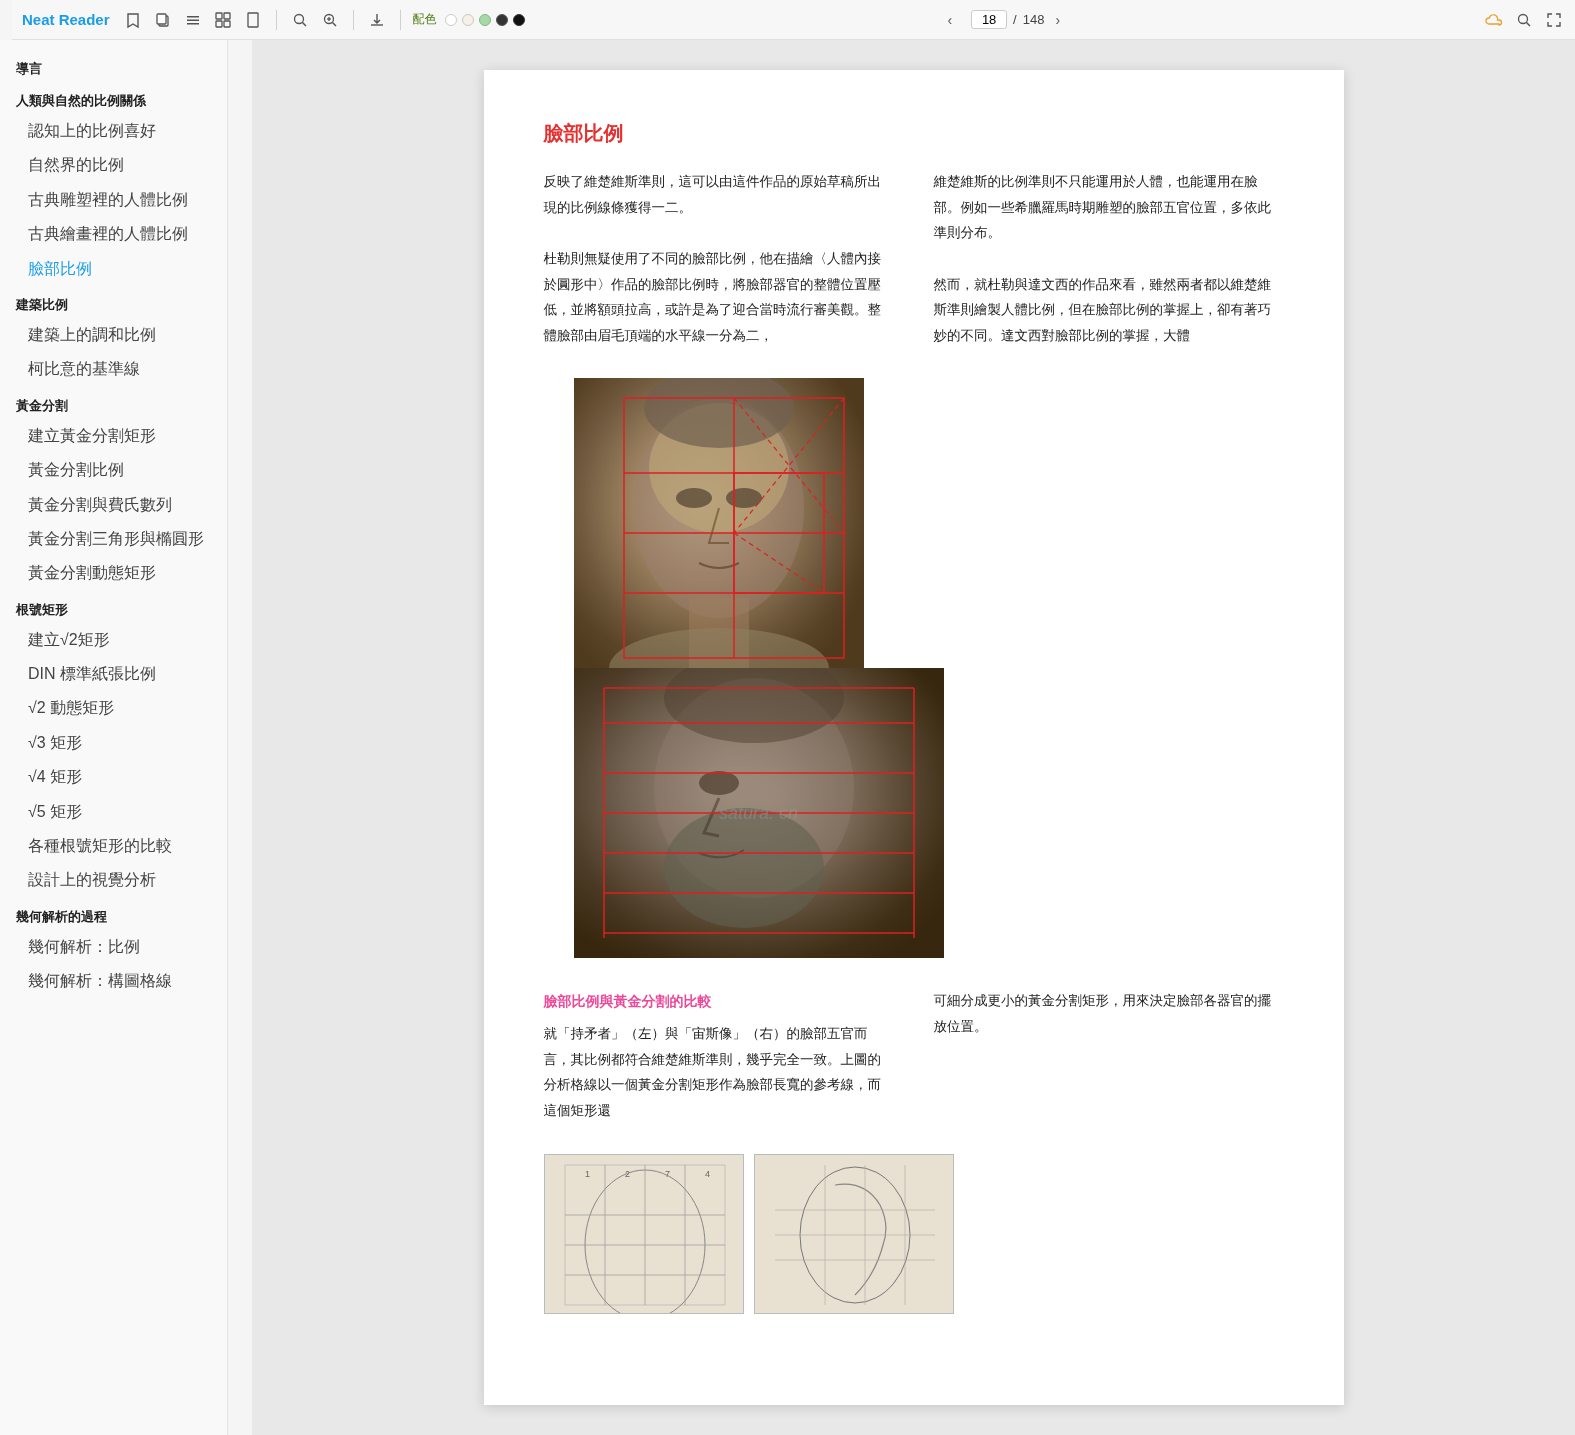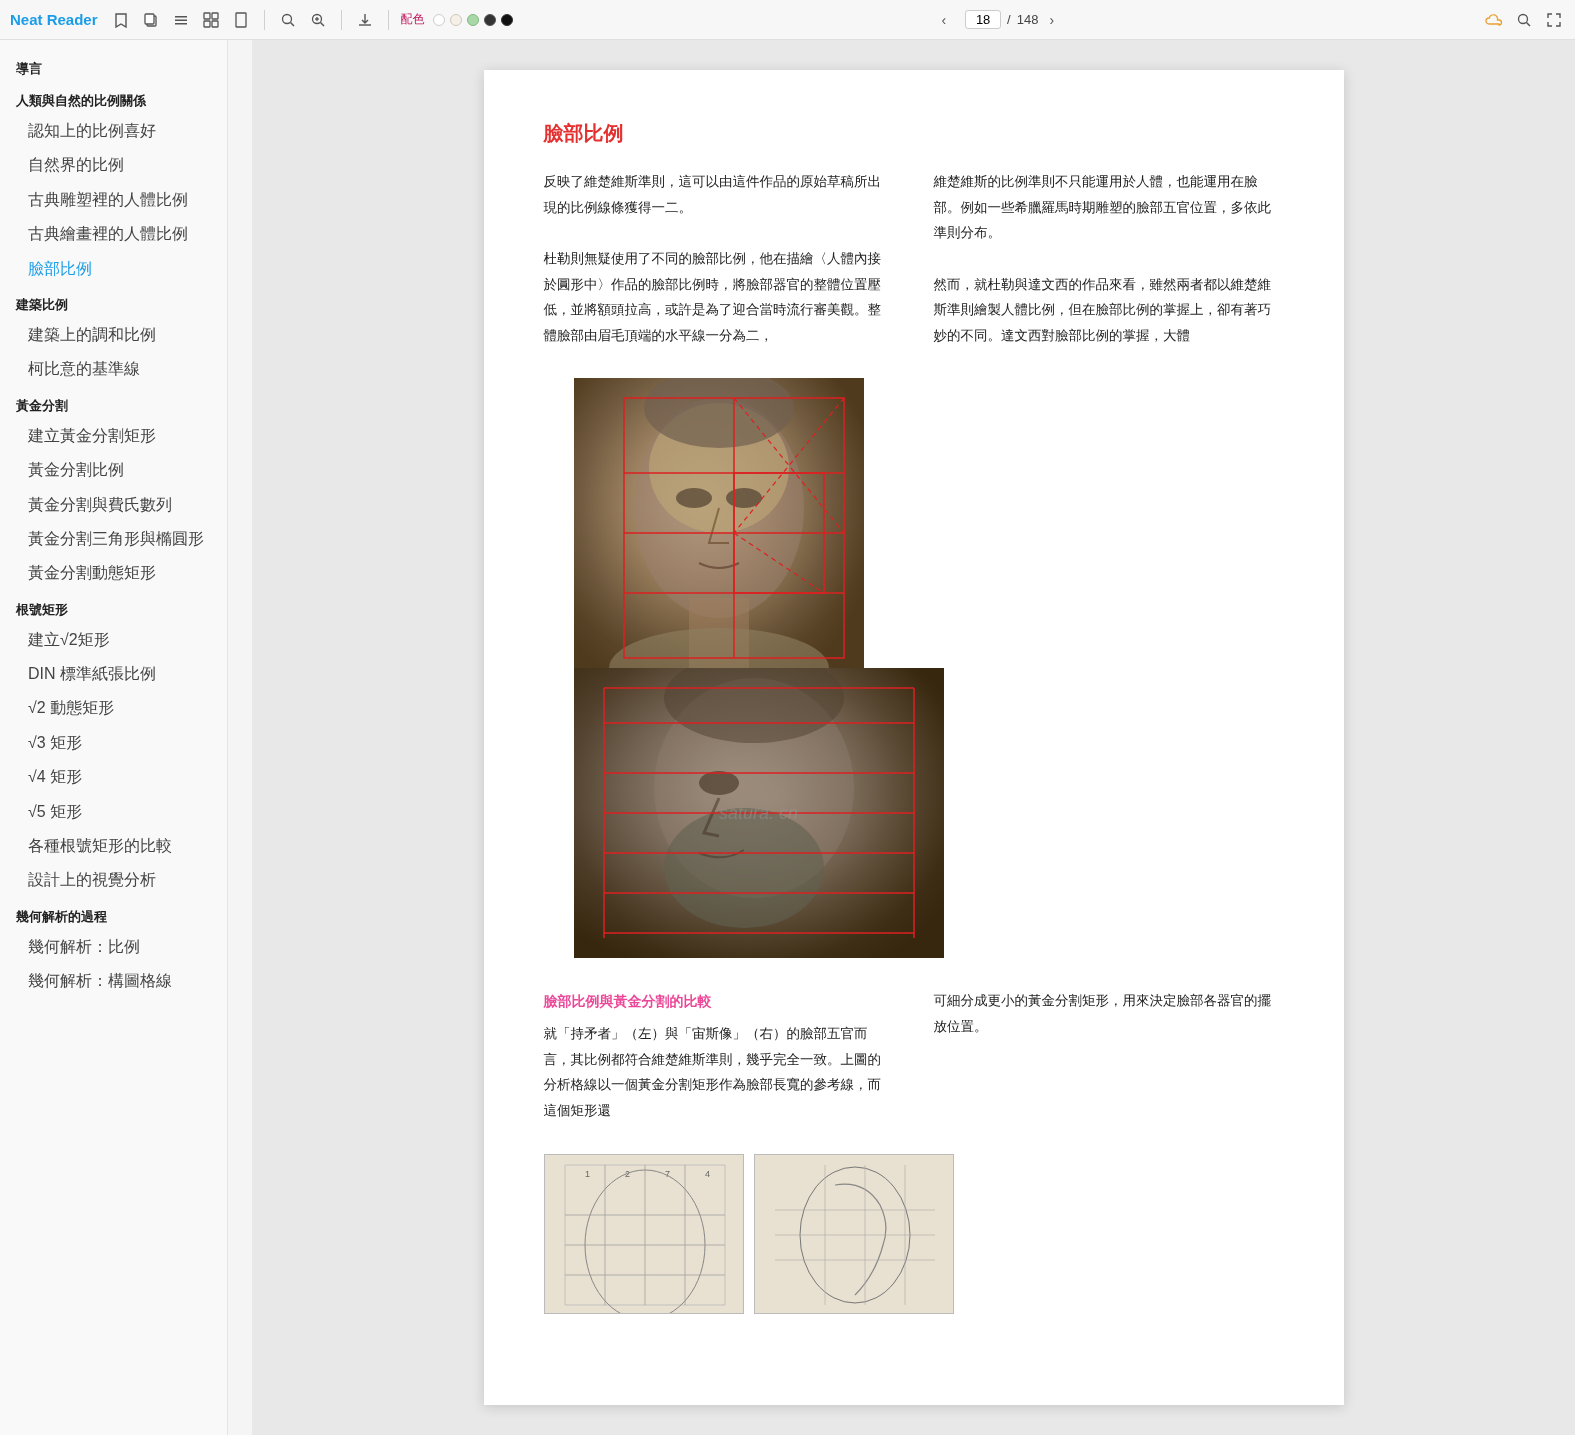--- a/index.html
+++ b/index.html
@@ -8,21 +8,21 @@
     
     .toolbar {
       height: 40px;
       background: #f7f7f7;
       border-bottom: 1px solid #e0e0e0;
       display: flex;
       align-items: center;
       padding: 8px 10px;
       gap: 8px;
       position: fixed;
-      top: 0; left: 0; right: 0;
+      top: 0; left: 12px; right: 0;
       z-index: 100;
     }
     .toolbar-brand {
       color: #1a9de8;
       font-size: 15px;
       font-weight: 600;
       margin-right: 4px;
     }
     .toolbar-icon {
       width: 22px; height: 22px;
@@ -304,21 +304,21 @@
   <div class="toolbar-divider"></div>
 
   <div class="toolbar-icon">
     <svg width="16" height="16" viewBox="0 0 16 16" fill="none">
       <path d="M8 2v9M5 8l3 3 3-3" stroke="#555" stroke-width="1.4"></path>
       <path d="M2 13h12" stroke="#555" stroke-width="1.4"></path>
     </svg>
   </div>
   <div class="toolbar-divider"></div>
 
-  <span style="font-size:12px;color:#be185d;">配色</span>
+  <span style="font-size:12px;color:#4d7c0f;">配色</span>
 
   <div class="color-dots">
     <div class="color-dot" style="background:#fff;border:1px solid #ccc;"></div>
     <div class="color-dot" style="background:#f5f0e8;border:1px solid #d0c8b8;"></div>
     <div class="color-dot" style="background:#a8d8a8;border:1px solid #80b880;"></div>
     <div class="color-dot" style="background:#333;border:1px solid #555;"></div>
     <div class="color-dot" style="background:#111;border:1px solid #333;"></div>
   </div>
   <div class="toolbar-spacer"></div>
 

